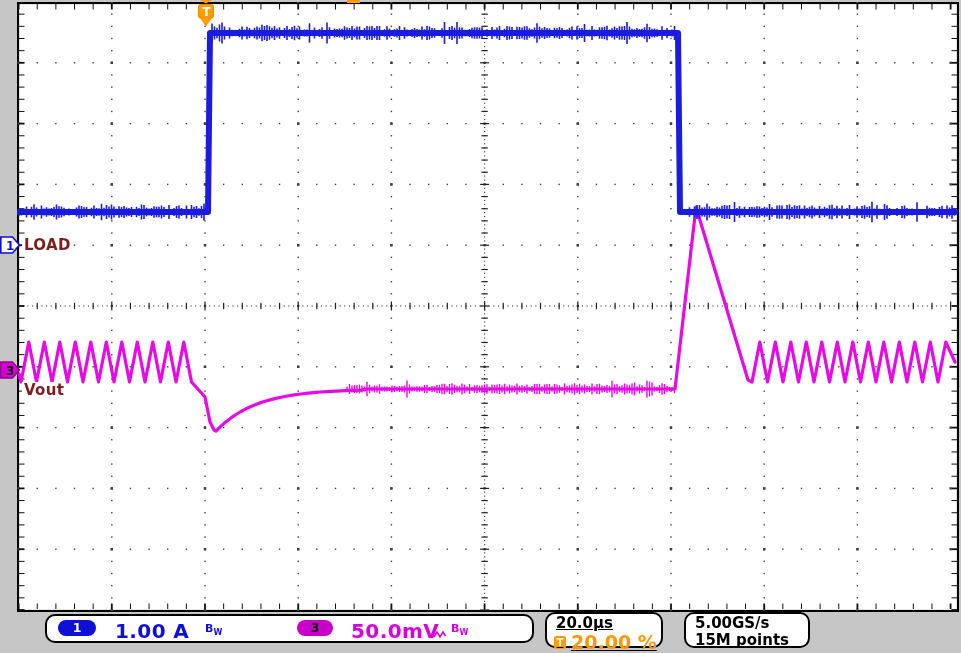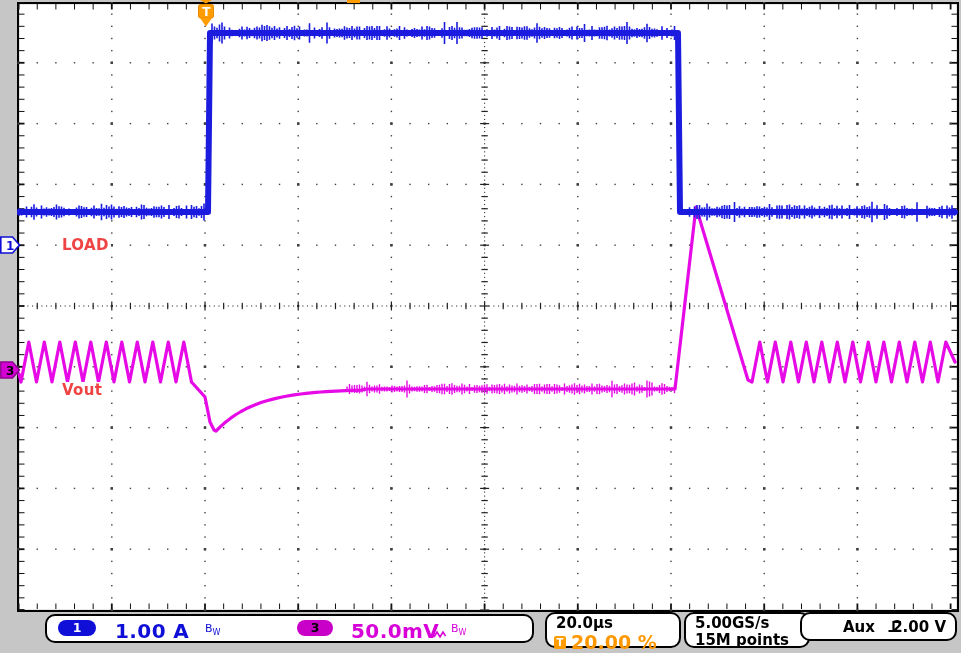--- a/index.html
+++ b/index.html
@@ -2,40 +2,40 @@
 <html><head>
 <meta charset="utf-8">
 <style>
   html,body{margin:0;padding:0;}
   body{width:961px;height:653px;overflow:hidden;background:#c6c6c6;
        font-family:"DejaVu Sans","Liberation Sans",sans-serif;}
   .screen{position:relative;width:961px;height:653px;background:#c6c6c6;}
   #plot-svg{position:absolute;left:17px;top:2px;}
   
   .ch-marker{position:absolute;left:0;width:22px;height:18px;}
-  .ch-label{position:absolute;font-size:15px;font-weight:600;color:#ef4444;
-            background:#fff;padding:0 2px;line-height:16px;letter-spacing:.3px;margin-left:38px;}
+  .ch-label{position:absolute;font-size:15px;font-weight:600;color:#7f1d1d;
+            background:#fff;padding:0 2px;line-height:16px;letter-spacing:.3px;}
   
   .trig-flag{position:absolute;left:196px;top:0;width:21px;height:28px;}
   .top-frag{position:absolute;left:347px;top:0;width:13px;height:3px;background:#ff9c00;}
   
   .bottom-bar{position:absolute;left:0;top:612px;width:961px;height:41px;background:#c6c6c6;}
   .box{position:absolute;background:#fff;border:2px solid #000;border-radius:10px;box-sizing:border-box;}
   .box1{left:45px;top:2px;width:489px;height:29px;}
-  .box2{left:545px;top:0;width:136px;height:36px;}
+  .box2{left:545px;top:0;width:118px;height:36px;text-decoration:underline;}
   .box3{left:684px;top:0;width:126px;height:36px;}
   .box4{left:800px;top:0;width:157px;height:29px;}
   .badge{position:absolute;top:4px;width:38px;height:16px;border-radius:9px;
          font-size:12.5px;font-weight:bold;text-align:center;line-height:16px;}
   .badge1{left:11px;background:#0f0fd8;color:#fff;}
   .badge3{left:250px;background:#c800c8;color:#000;width:36px;}
   .val{position:absolute;top:3px;font-size:20px;font-weight:bold;letter-spacing:.4px;}
   .c1{color:#0f0fd8;} .c3{color:#d800d8;}
   .val1{left:68px;} .val3{left:304px;}
-  .bw{position:absolute;font-size:11px;font-weight:normal;top:6px;}
+  .bw{position:absolute;font-size:11px;font-weight:bold;top:6px;}
   .bw sub{font-size:8px;}
   .bw1{left:158px;} .bw3{left:404px;}
   .ripple-ic{position:absolute;left:386px;top:8px;}
   .box2 .l1,.box3 .l1{font-size:15px;font-weight:bold;color:#000;
         padding-left:9px;line-height:16px;margin-top:1px;white-space:nowrap;}
   .box2 .l2{display:flex;align-items:center;padding-left:7px;margin-top:0;}
   .ticon{display:inline-block;width:12px;height:13px;background:#ff9c00;color:#fff;
          border-radius:2px;font-size:10px;font-weight:bold;text-align:center;line-height:13px;margin-right:5px;}
   .tpct{font-size:19px;font-weight:bold;color:#ff9800;}
   .box4 .aux{position:absolute;left:41px;top:4px;font-size:15px;font-weight:bold;color:#000;}
@@ -1577,23 +1577,14 @@
         <span class="ticon">T</span>
         <span class="tpct">20.00 %</span>
       </div>
     </div>
 
     <div class="box box3">
       <div class="l1">5.00GS/s</div>
       <div class="l1">15M points</div>
     </div>
 
-    <div class="box box4">
-      <span class="aux">Aux</span>
-      <span class="edge">
-        <svg width="16" height="15">
-            <path d="M1.5 12 H6.5 V3 H14" fill="none" stroke="#000" stroke-width="2.2"></path>
-          </svg>
-      </span>
-      <span class="lvl">2.00 V</span>
-    </div>
   </div>
 </div>
 
 </body></html>

